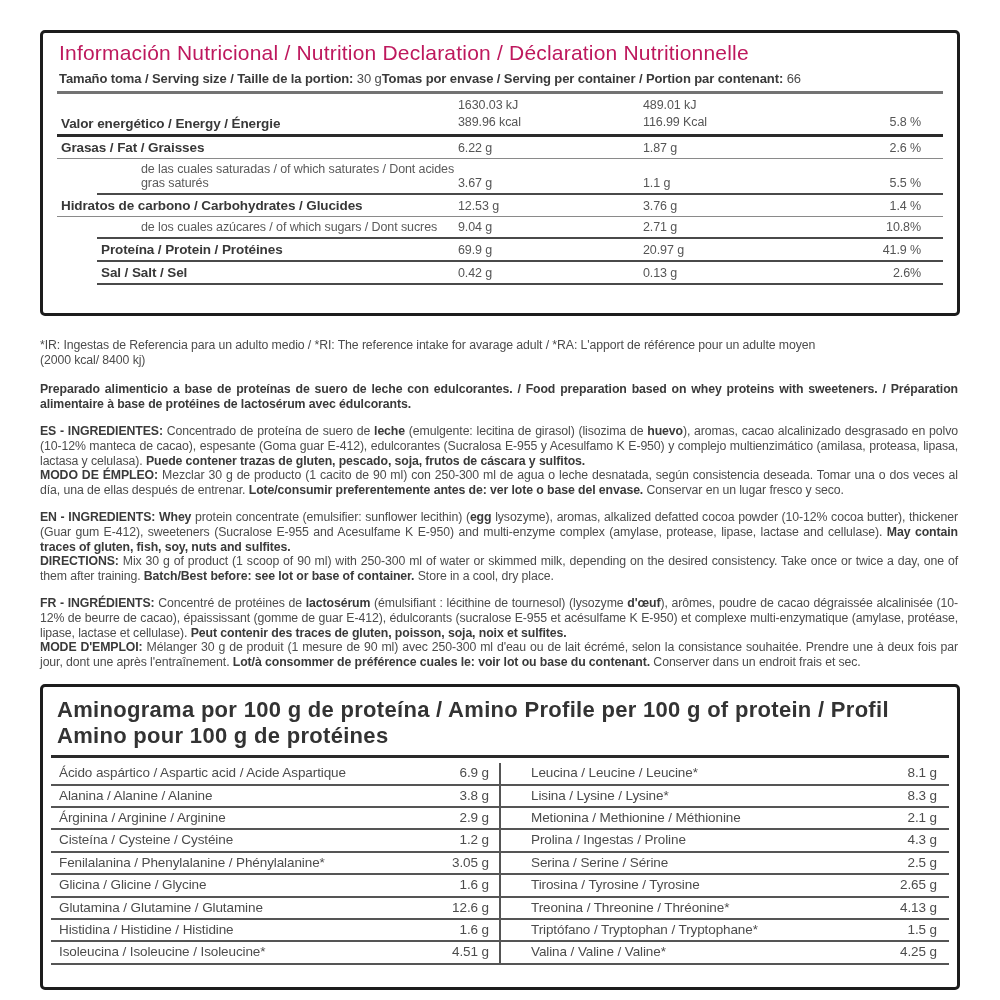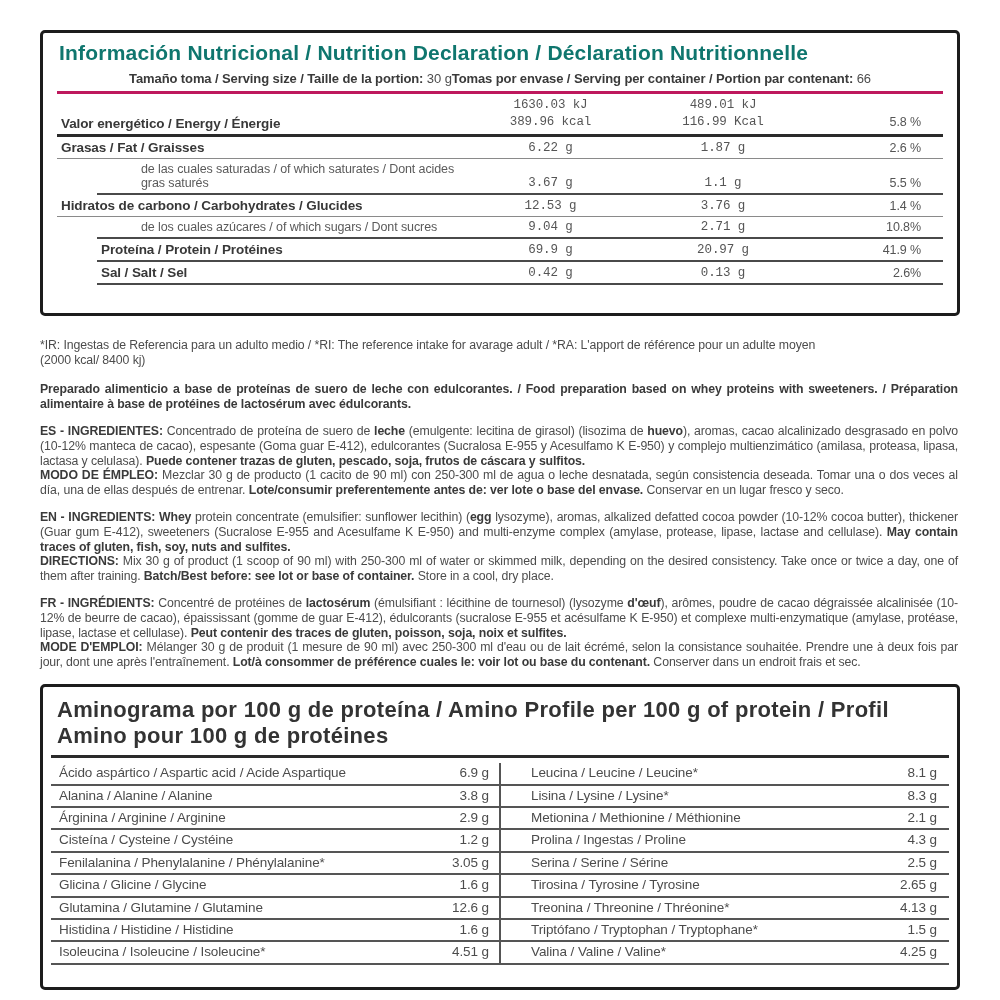--- a/index.html
+++ b/index.html
@@ -8,34 +8,34 @@
     font-family:"Liberation Sans",sans-serif;color:#4c4c4c;box-sizing:border-box;
     padding:30px 40px 0 40px;letter-spacing:-0.1px;
   }
   b{color:#3a3a3a;}
   
   .nutri-box{
     border:3px solid #1c1c1c;border-radius:5px;box-sizing:border-box;
     padding:6px 14px 16px 14px;background:#fff;
   }
   .nutri-title{
-    font-size:21px;font-weight:bold;color:#0f766e;letter-spacing:0.2px;
+    font-size:21px;font-weight:normal;color:#be185d;letter-spacing:0.2px;
     padding:2px 2px 4px 2px;white-space:nowrap;
   }
   .serving-row{
-    display:flex;justify-content:center;font-size:13px;color:#4c4c4c;
-    padding:2px 2px 5px 2px;border-bottom:3px solid #be185d;
+    display:flex;justify-content:flex-start;font-size:13px;color:#4c4c4c;
+    padding:2px 2px 5px 2px;border-bottom:3px solid #737373;
   }
   .ncols{display:grid;grid-template-columns:1fr 185px 160px 140px;align-items:end;}
   .nheader{font-size:12.5px;color:#5a5a5a;padding:4px 0 3px 0;border-bottom:2px solid #4a4a4a;}
   .nheader .c{text-align:center;}
   .nrow{font-size:12.5px;color:#555;}
   .nrow .nname{font-size:13.5px;font-weight:bold;color:#383838;padding:3px 0 3px 4px;}
   .nrow.sub .nname{font-weight:normal;font-size:12.5px;color:#5a5a5a;padding-left:44px;}
-  .nrow .c{text-align:center;padding:3px 0;font-family:Liberation Mono, monospace;}
+  .nrow .c{padding:3px 0;}
   .nrow .r{text-align:right;padding:3px 22px 3px 0;}
   .line-thick{border-bottom:3px solid #2a2a2a;}
   .line-med{border-bottom:2px solid #4a4a4a;margin-left:40px;}
   .line-thin{border-bottom:1px solid #8a8a8a;}
   .energy .vcell div{line-height:17px;}
   .nutri-pad{height:12px;}
   
   .textblock{width:918px;font-size:12.3px;line-height:14.6px;color:#4c4c4c;text-align:justify;}
   .textblock p{margin:0;}
   .footnote-ir{margin-top:22px;white-space:pre-line;text-align:left;}

